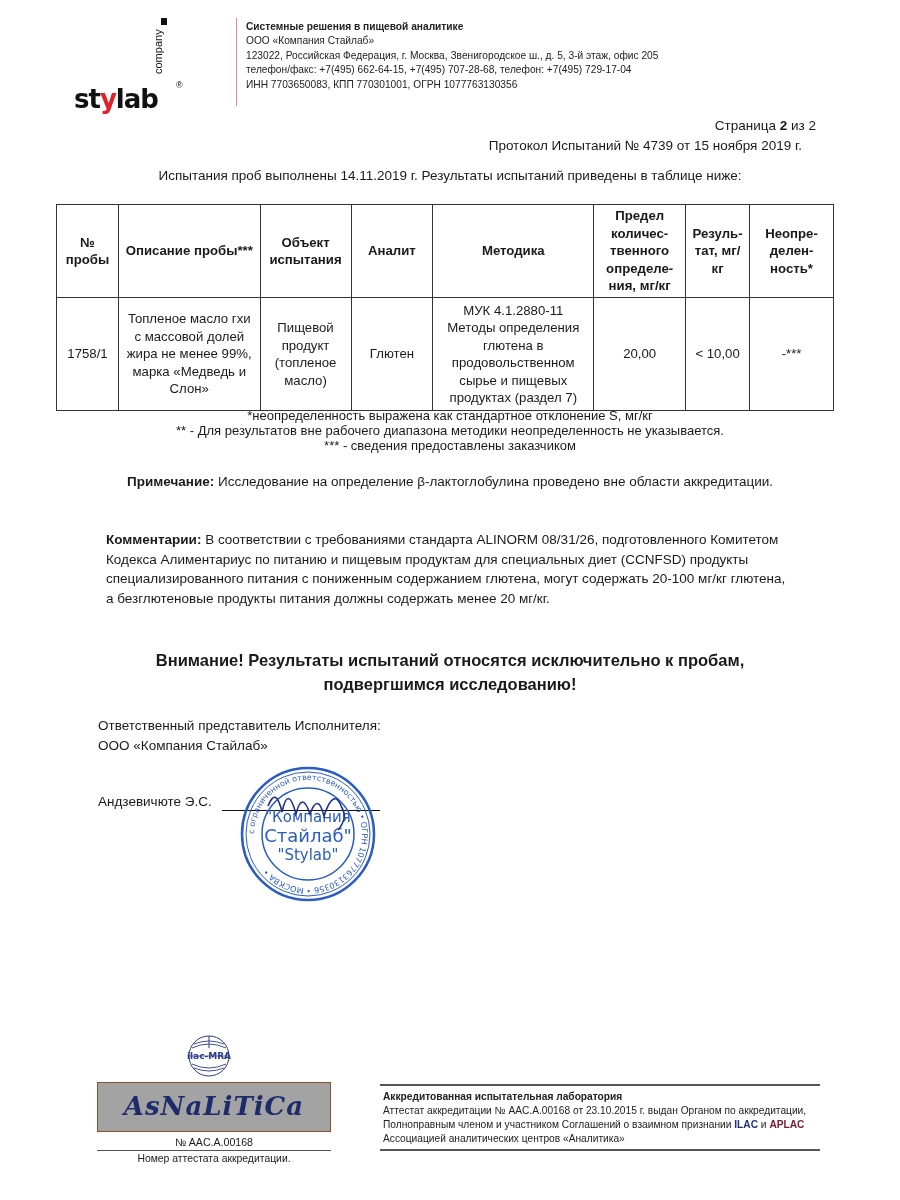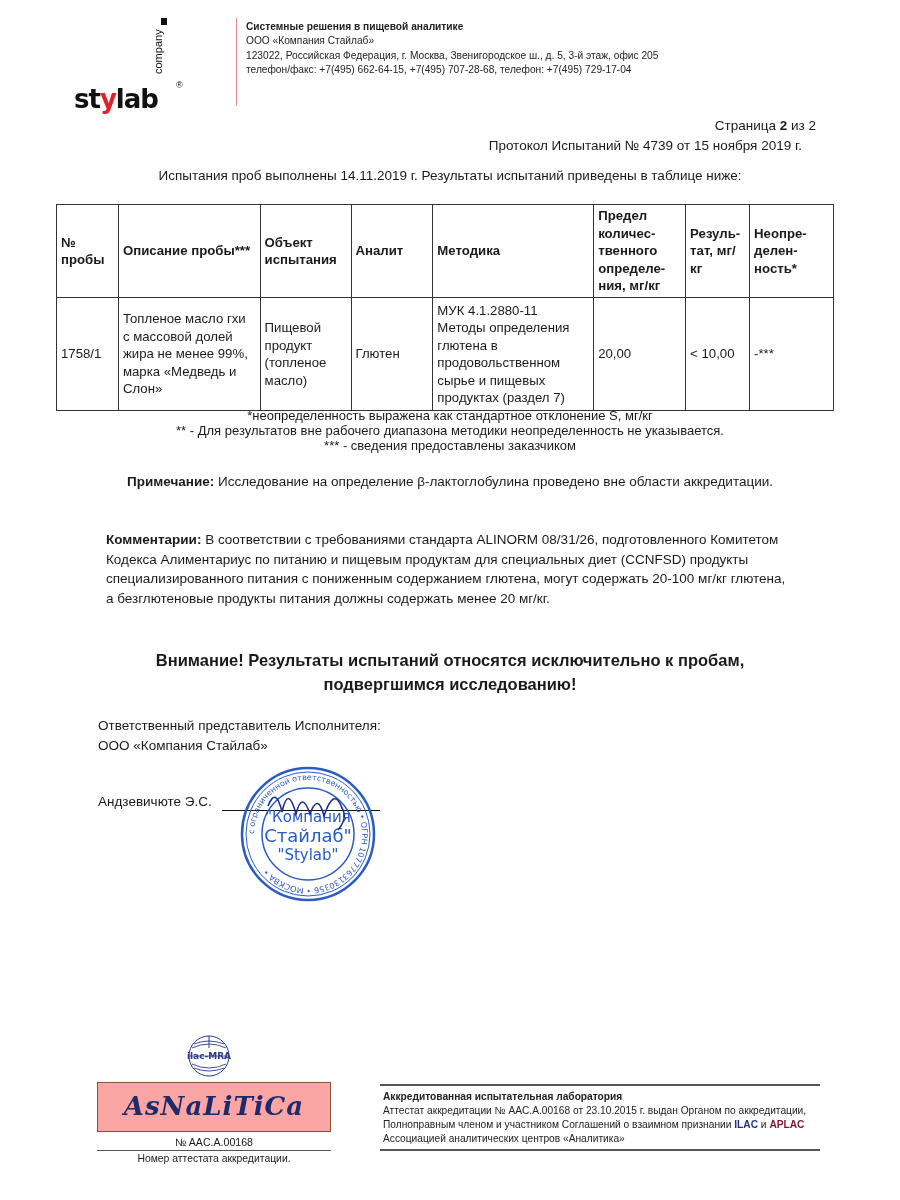--- a/index.html
+++ b/index.html
@@ -20,21 +20,21 @@
 
     
     .page-num { position: absolute; right: 84px; top: 118px; font-size: 13.5px; text-align: center; }
     .page-num b { font-weight: bold; }
     .protocol { position: absolute; right: 98px; top: 138px; font-size: 13.5px; text-align: right; }
 
     .intro { position: absolute; left: 0; width: 900px; top: 168px; text-align: center; font-size: 13.5px; }
 
     
     .results { position: absolute; left: 56px; top: 204px; width: 778px; border-collapse: collapse; font-size: 13.2px; }
-    .results th, .results td { border: 1px solid #333; text-align: left; vertical-align: middle; padding: 2px 4px; line-height: 17.5px; }
+    .results th, .results td { border: 1px solid #333; text-align: center; vertical-align: middle; padding: 2px 4px; line-height: 17.5px; }
     .results th { font-weight: bold; height: 93px; }
     .results td { height: 113px; }
 
     .footnotes { position: absolute; left: 0; width: 900px; top: 408px; text-align: center; font-size: 13px; line-height: 15px; }
 
     .note { position: absolute; left: 0; width: 900px; top: 474px; text-align: center; font-size: 13.5px; }
     .note b { font-weight: bold; }
 
     .comment { position: absolute; left: 106px; width: 688px; top: 530px; text-align: left; font-size: 13.5px; line-height: 19.5px; }
     .comment b { font-weight: bold; }
@@ -43,21 +43,21 @@
 
     .signatory { position: absolute; left: 98px; top: 716px; font-size: 13.5px; line-height: 20px; }
     .sig-name { position: absolute; left: 98px; top: 794px; font-size: 13.5px; }
     .sig-line { position: absolute; left: 222px; top: 810px; width: 158px; height: 1px; background: #111; }
 
     
     .stamp { position: absolute; left: 240px; top: 766px; width: 136px; height: 136px; }
 
     
     .ilac { position: absolute; left: 186px; top: 1034px; width: 46px; height: 44px; }
-    .analitica { position: absolute; left: 97px; top: 1082px; width: 234px; height: 50px; background: #fca5a5; border: 1px solid #8a5030; }
+    .analitica { position: absolute; left: 97px; top: 1082px; width: 234px; height: 50px; background: #a3a3a3; border: 1px solid #8a5030; }
     .analitica span { position: absolute; left: 0; right: 0; top: 8px; text-align: center; font-family: "DejaVu Serif", serif; font-style: italic; font-weight: bold; font-size: 26px; color: #1d2a6b; letter-spacing: 1px; }
     .acc-num { position: absolute; left: 97px; width: 234px; top: 1136px; text-align: center; font-size: 10.6px; }
     .acc-line { position: absolute; left: 97px; width: 234px; top: 1150px; height: 1px; background: #555; }
     .acc-caption { position: absolute; left: 97px; width: 234px; top: 1153px; text-align: center; font-size: 10.4px; }
 
     .lab-top { position: absolute; left: 380px; width: 440px; top: 1084px; height: 2px; background: #555; }
     .lab-info { position: absolute; left: 383px; top: 1090px; font-size: 10.2px; line-height: 14px; color: #222; }
     .lab-info .title { font-weight: bold; }
     .lab-info .ilac { position: static; color: #22337a; font-weight: bold; }
     .lab-info .aplac { color: #7a1830; font-weight: bold; }
@@ -73,20 +73,21 @@
   <div class="reg">®</div>
 </div>
 
 <div class="header-divider"></div>
 
 <div class="header-info">
   <div class="title">Системные решения в пищевой аналитике</div>
   <div>ООО «Компания Стайлаб»</div>
   <div>123022, Российская Федерация, г. Москва, Звенигородское ш., д. 5, 3-й этаж, офис 205</div>
   <div>телефон/факс: +7(495) 662-64-15, +7(495) 707-28-68, телефон: +7(495) 729-17-04</div>
+  <div>ИНН 7703650083, КПП 770301001, ОГРН 1077763130356</div>
 </div>
 
 <div class="page-num">
   <span>Страница</span>
   <b>2</b>
   <span>из</span>
   <span>2</span>
 </div>
 <div class="protocol">Протокол Испытаний № 4739 от 15 ноября 2019 г.</div>
 

